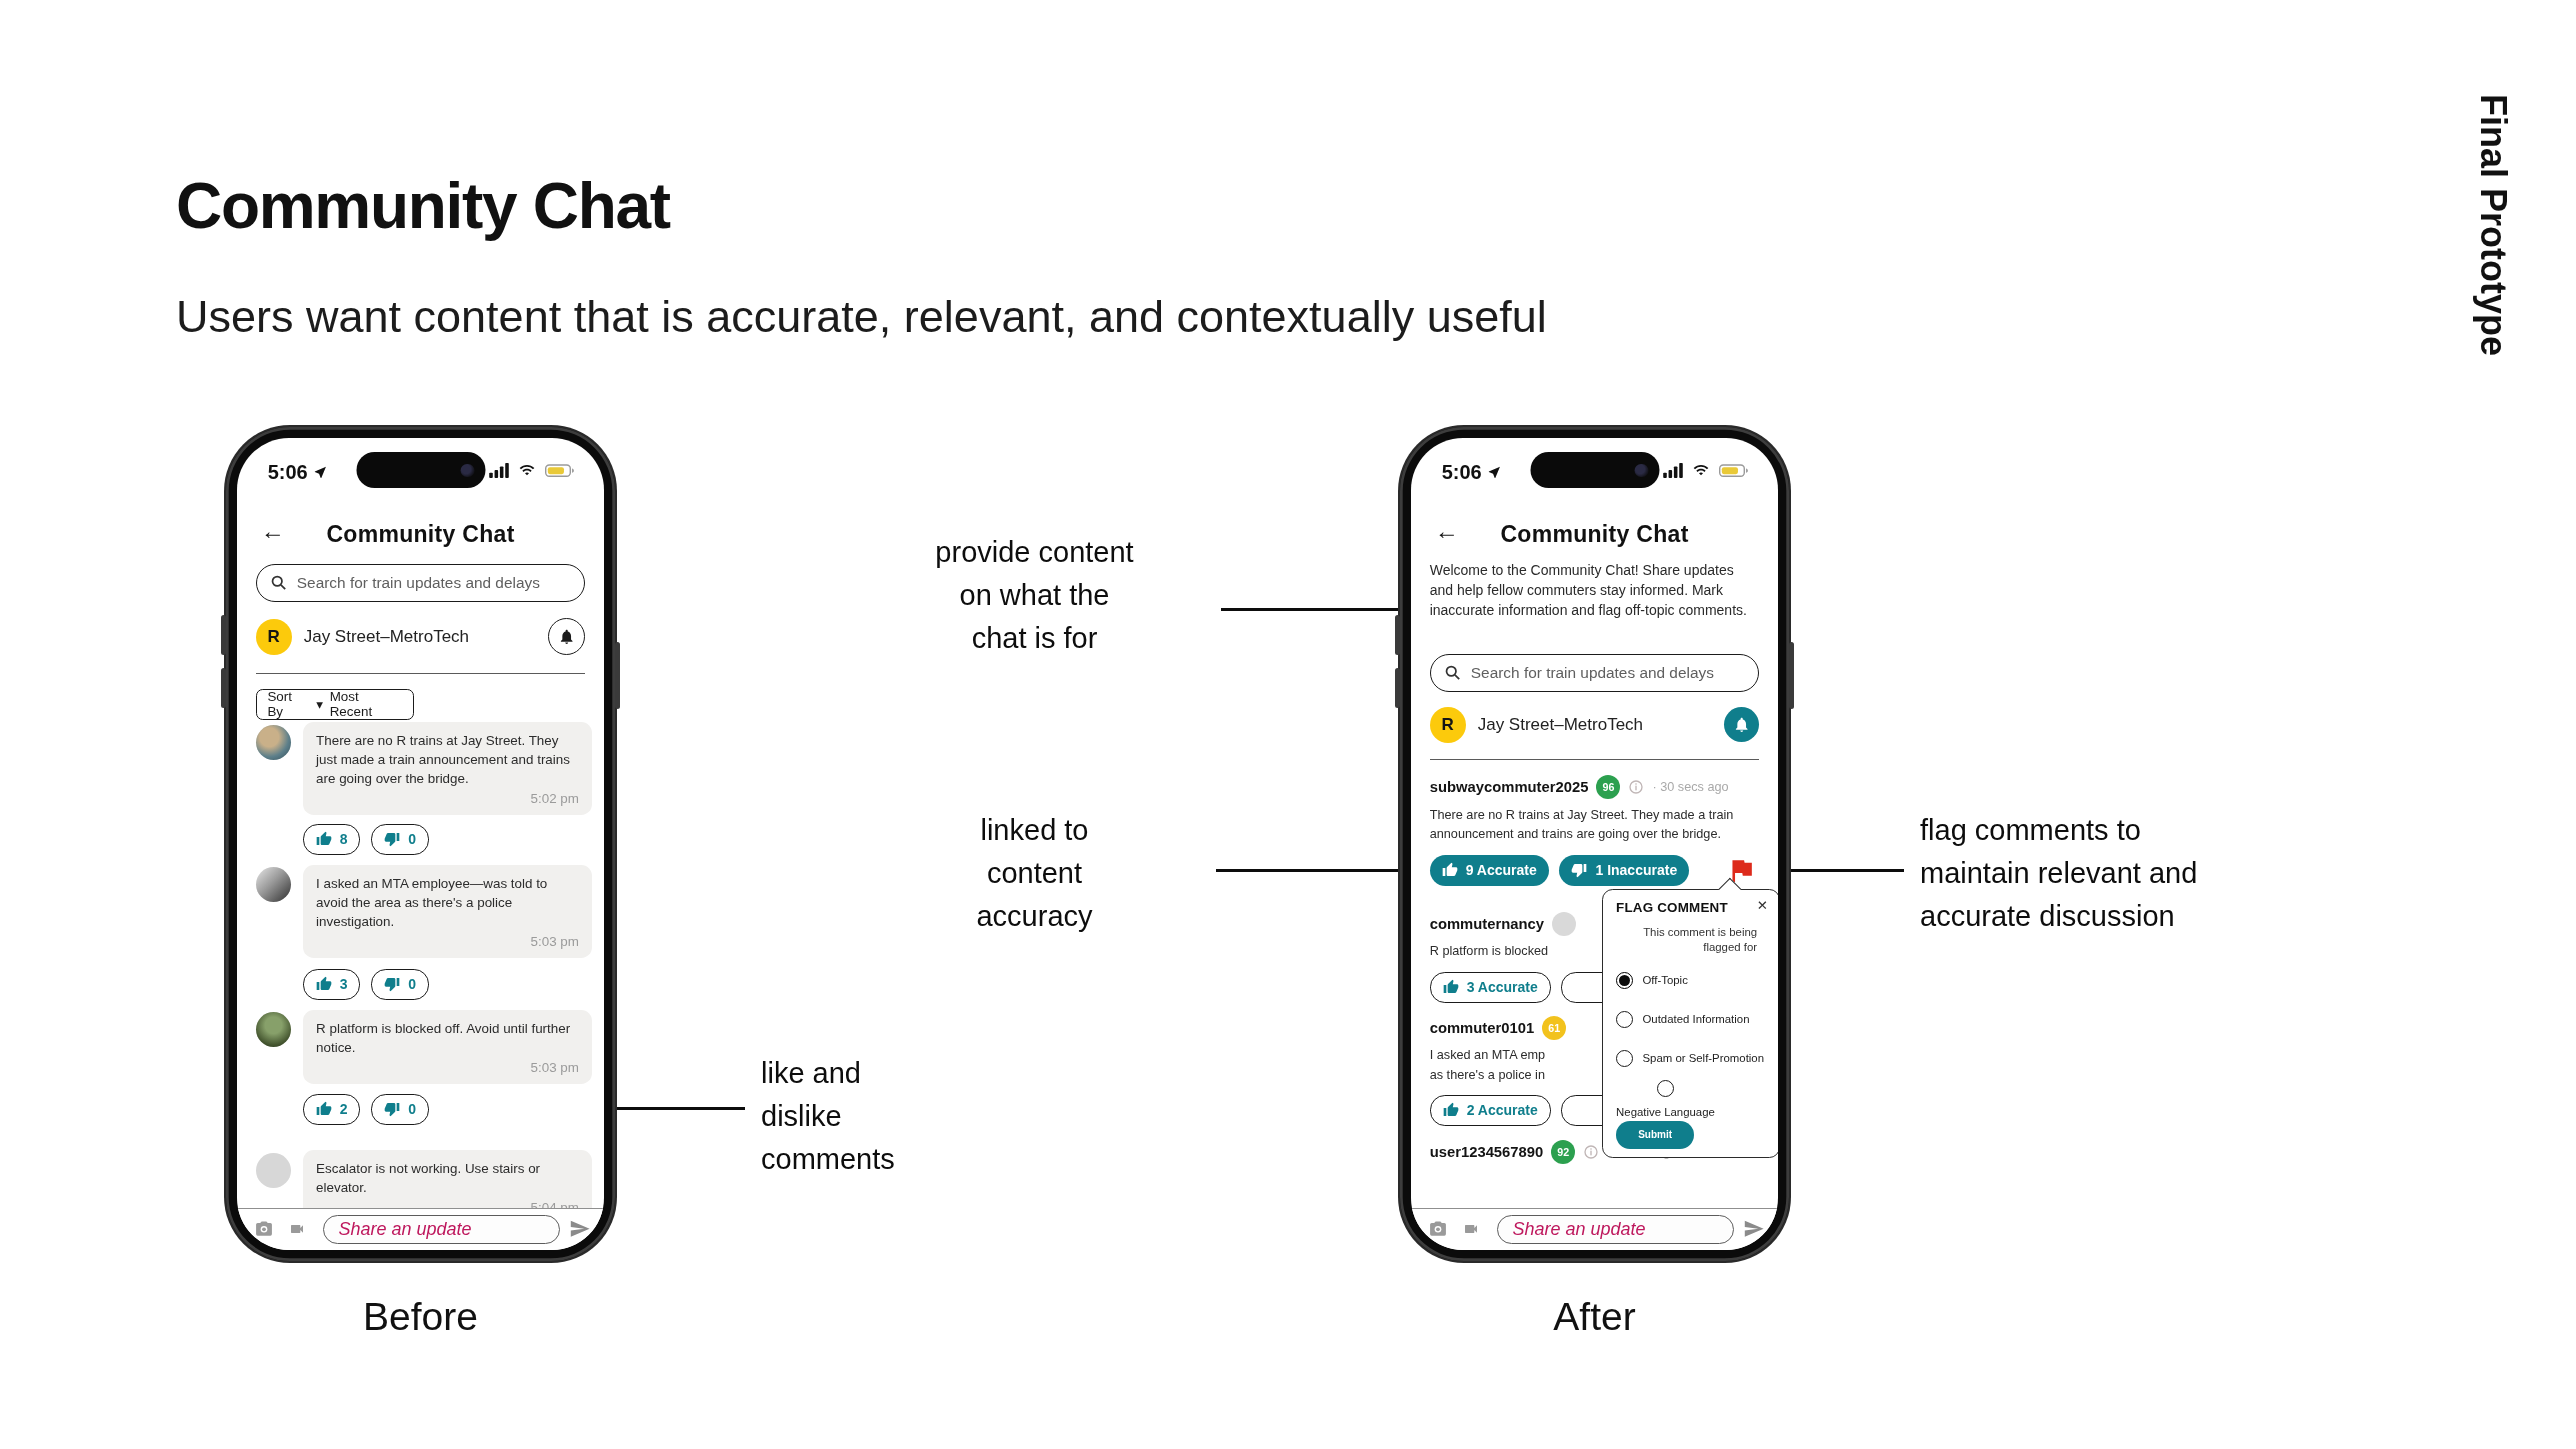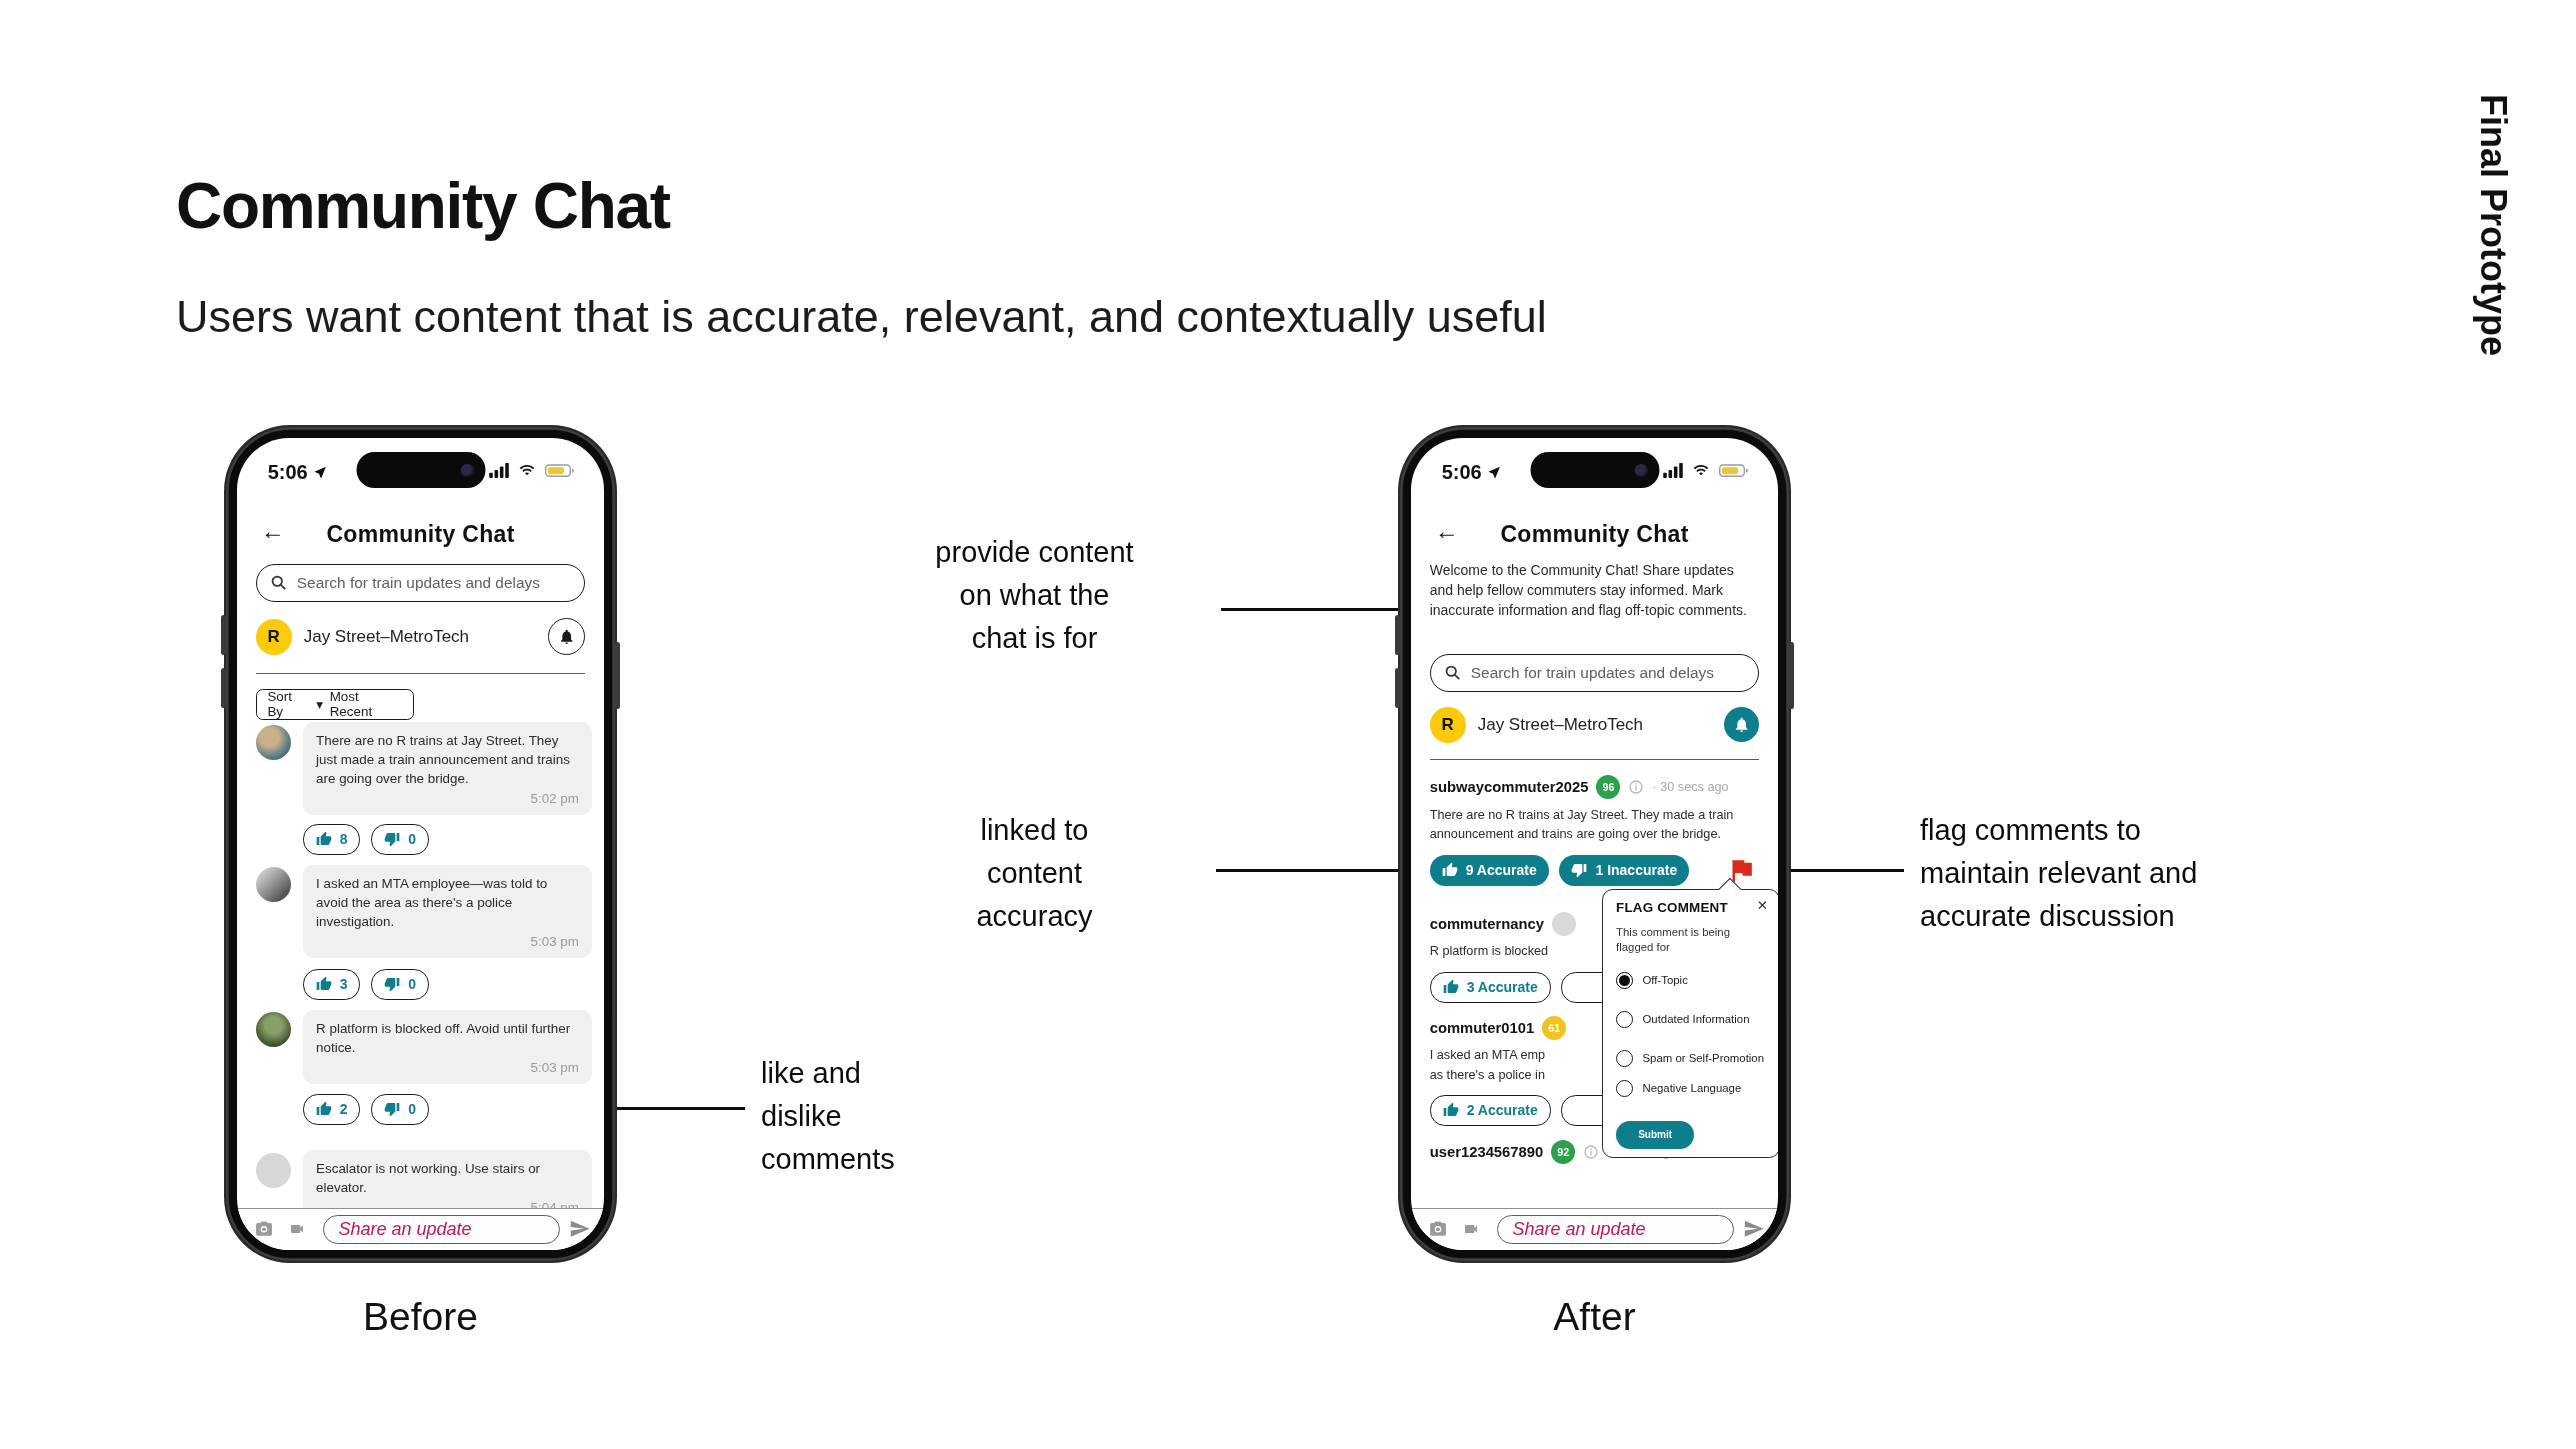--- a/index.html
+++ b/index.html
@@ -61,21 +61,21 @@
   .cmt-time{font-size:12.7px;color:#a9a9a9;}
   .cmt-text{left:19px;right:13.4px;font-size:12.7px;line-height:19.5px;color:#2c2c2c;}
   .flag-btn{left:315px;top:417px;}
   
   .popup{left:191px;top:451px;width:176px;height:267px;background:#fff;border:1.7px solid #2b2b2b;
     border-radius:10.7px;z-index:5;}
   .popup .pointer{position:absolute;top:-8.7px;left:119px;width:14.8px;height:14.8px;background:#fff;
     border-left:1.7px solid #2b2b2b;border-top:1.7px solid #2b2b2b;transform:rotate(45deg);}
   .popup-title{left:13.4px;top:10.7px;font-size:13.4px;font-weight:800;letter-spacing:0.2px;}
   .popup-close{right:10.7px;top:8px;font-size:13.4px;color:#333;}
-  .popup-desc{left:13.4px;top:35px;width:141px;font-size:11.4px;line-height:15.4px;color:#333;}
+  .popup-desc{left:13.4px;top:35px;width:141px;font-size:11.4px;line-height:15.4px;color:#333;text-align:right;}
   .radio-row{left:13.4px;display:flex;align-items:center;gap:9.4px;}
   .radio{width:17px;height:17px;border:1.7px solid #1b1b1b;border-radius:50%;position:relative;box-sizing:border-box;}
   .radio.sel{border-color:#000;}
   .radio.sel::after{content:"";position:absolute;inset:2px;border-radius:50%;background:#0c0c0c;}
   .radio-label{font-size:11.4px;color:#222;}
   .submit-btn{left:13.4px;top:231px;width:78px;height:28px;border-radius:14px;background:#0f7e8c;
     display:flex;align-items:center;justify-content:center;font-size:10px;font-weight:700;color:#fff;}
   
   .composer{left:0;right:0;top:770px;height:42px;background:#fff;border-top:1.3px solid #8f8f8f;z-index:3;}
   .composer-input{position:absolute;left:86px;right:44px;top:6px;height:29.5px;border:1.3px solid #5c5c5c;
@@ -403,21 +403,21 @@
         <span class="radio-label">Off-Topic</span>
       </div>
       <div class="abs radio-row" style="top:121px;">
         <span class="radio"></span>
         <span class="radio-label">Outdated Information</span>
       </div>
       <div class="abs radio-row" style="top:160px;">
         <span class="radio"></span>
         <span class="radio-label">Spam or Self-Promotion</span>
       </div>
-      <div class="abs radio-row" style="top:190px;">
+      <div class="abs radio-row" style="top:190px;flex-direction:column;">
         <span class="radio"></span>
         <span class="radio-label">Negative Language</span>
       </div>
       <div class="abs submit-btn">Submit</div>
     </div>
 
     <div class="abs composer">
       <svg class="cam-ic" width="20" height="19" viewBox="0 0 24 24">
           <path d="M9 3L7.2 5H4a2 2 0 0 0-2 2v12a2 2 0 0 0 2 2h16a2 2 0 0 0 2-2V7a2 2 0 0 0-2-2h-3.2L15 3H9z" fill="#9a9a9a"></path>
           <circle cx="12" cy="13" r="4.2" fill="#fff"></circle>

